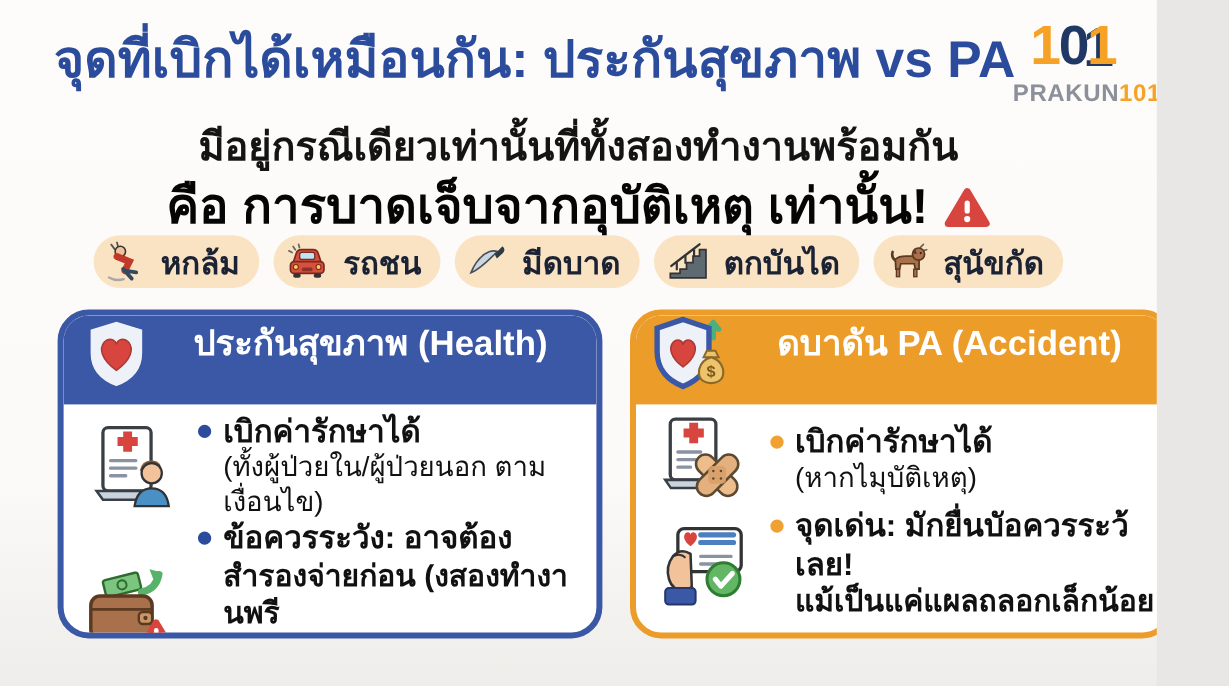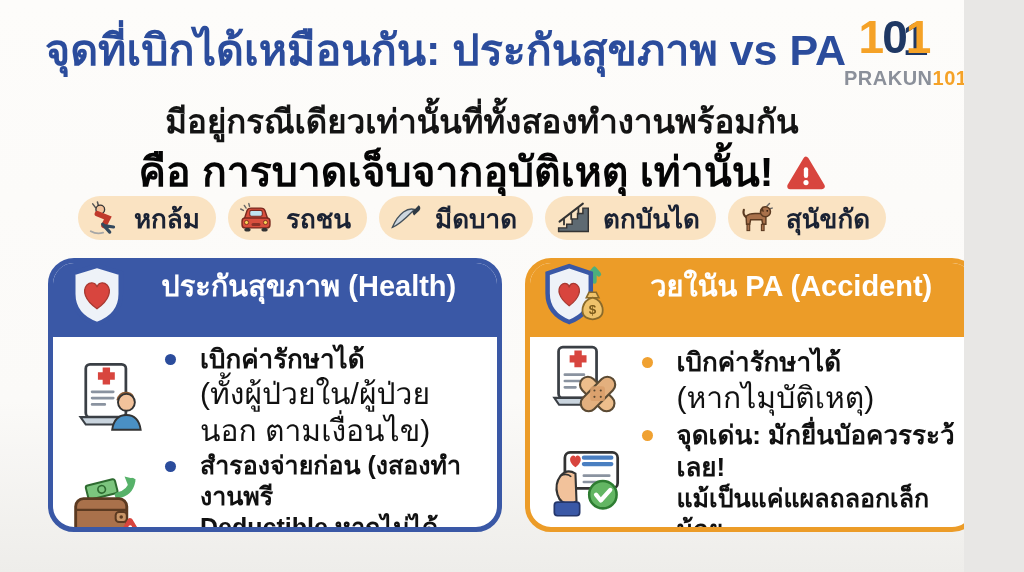--- a/index.html
+++ b/index.html
@@ -39,28 +39,28 @@
   .card{flex:1;border-radius:26px;background:#fff;border:5px solid;position:relative;overflow:hidden;}
   .card.health{border-color:#3a58a6;}
   .card.pa{border-color:#ec9c28;}
   .card-header{height:74px;display:flex;align-items:flex-start;padding:0 14px;gap:8px;}
   .card.health .card-header{background:#3a58a6;}
   .card.pa .card-header{background:#ec9c28;}
   .card-title{flex:1;text-align:center;color:#fff;font-size:29px;font-weight:800;white-space:nowrap;}
   .card-body{height:calc(100% - 74px);display:flex;flex-direction:column;justify-content:space-evenly;padding:6px 10px 8px 8px;}
   .row{display:flex;align-items:center;gap:8px;}
   .row-icon{width:96px;flex:none;display:flex;justify-content:center;}
-  .bullet{display:flex;align-items:flex-start;gap:24px;}
+  .bullet{display:flex;align-items:flex-start;gap:10px;}
   .dot{width:11px;height:11px;border-radius:50%;flex:none;margin-top:11px;}
   .card.health .dot{background:#2b4c9c;}
   .card.pa .dot{background:#f0a131;}
   .b-text{line-height:1.24;color:#111;}
   .b-text .lead{display:block;font-size:26px;font-weight:700;}
   .b-text .strong{display:block;font-size:25px;font-weight:700;}
-  .b-text .detail{display:block;font-size:30px;font-weight:500;}
+  .b-text .detail{display:block;font-size:23px;font-weight:500;}
 </style>
 </head>
 <body>
 
 <div class="stage">
 
   <div class="title">จุดที่เบิกได้เหมือนกัน: ประกันสุขภาพ vs PA</div>
 
   <div class="logo">
     <div class="logo-num"><span class="d1">1</span><span class="d0">0</span><span class="d3">1</span></div>
@@ -187,40 +187,41 @@
               <rect x="42" y="36" width="10" height="9" rx="3" fill="#c99668" stroke="#5b3a21" stroke-width="1.8"></rect>
               <circle cx="47" cy="40.5" r="1.6" fill="#5b3a21"></circle>
               <path d="M55 44 L67 64 H43 Z" fill="#d8453e" stroke="#d8453e" stroke-width="5" stroke-linejoin="round"></path>
               <rect x="53.4" y="48" width="3.4" height="8" rx="1.7" fill="#fff"></rect>
               <circle cx="55" cy="60" r="2" fill="#fff"></circle>
             </svg>
           </div>
           <div class="bullet">
             <span class="dot"></span>
             <div class="b-text">
+              <span class="lead">ข้อควรระวัง: อาจต้อง</span>
               <span class="strong">สำรองจ่ายก่อน (งสองทำงานพรี</span>
               <span class="strong">Deductible หากไม่ได้นอน รพ.)</span>
             </div>
           </div>
         </div>
 
       </div>
     </div>
 
     <div class="card pa">
       <div class="card-header">
         <svg width="72" height="64" viewBox="0 0 80 70">
           <path d="M56 20 V6 M56 6 l-5 6 M56 6 l5 6" stroke="#4caf7d" stroke-width="5" stroke-linecap="round" fill="none"></path>
           <path d="M28 3 L52 11 V33 C52 50 41 60 28 65 C15 60 4 50 4 33 V11 Z" fill="#eef2f8" stroke="#3a58a6" stroke-width="5"></path>
           <path d="M28 47 C16 38 14.5 29 19 24 C22.5 20.5 27.5 22 28 26.5 C28.5 22 33.5 20.5 37 24 C41.5 29 40 38 28 47 Z" fill="#d8453e" stroke="#a83a32" stroke-width="1.4"></path>
           <path d="M50 32 h8 l3 6 h-14 Z" fill="#efc36b" stroke="#8a6a2a" stroke-width="1.8"></path>
           <path d="M54 38 q-9 2.5 -11 11 q-2 12 11 13 q13 -1 11 -13 q-2 -8.5 -11 -11 Z" fill="#efc36b" stroke="#8a6a2a" stroke-width="2"></path>
           <text x="54" y="56" font-size="15" font-weight="bold" fill="#7a5a1a" text-anchor="middle" font-family="'Liberation Sans',sans-serif">$</text>
         </svg>
-        <div class="card-title">วยในัน PA (Accident)</div>
+        <div class="card-title">ดบาดัน PA (Accident)</div>
       </div>
       <div class="card-body">
 
         <div class="row">
           <div class="row-icon">
             <svg width="76" height="76" viewBox="0 0 72 72">
               <rect x="10" y="4" width="36" height="48" rx="4" fill="#fff" stroke="#3a3f45" stroke-width="2.6"></rect>
               <path d="M25 7 h7 v4.5 h4.5 v7 h-4.5 v4.5 h-7 v-4.5 h-4.5 v-7 h4.5 Z" fill="#d8453e"></path>
               <path d="M16 30 h18 M16 36 h18 M16 42 h10" stroke="#8a93a0" stroke-width="2.6" stroke-linecap="round"></path>
               <path d="M6 52 h40 l-4.5 6.5 h-31 Z" fill="#c9d4de" stroke="#3a3f45" stroke-width="2"></path>

